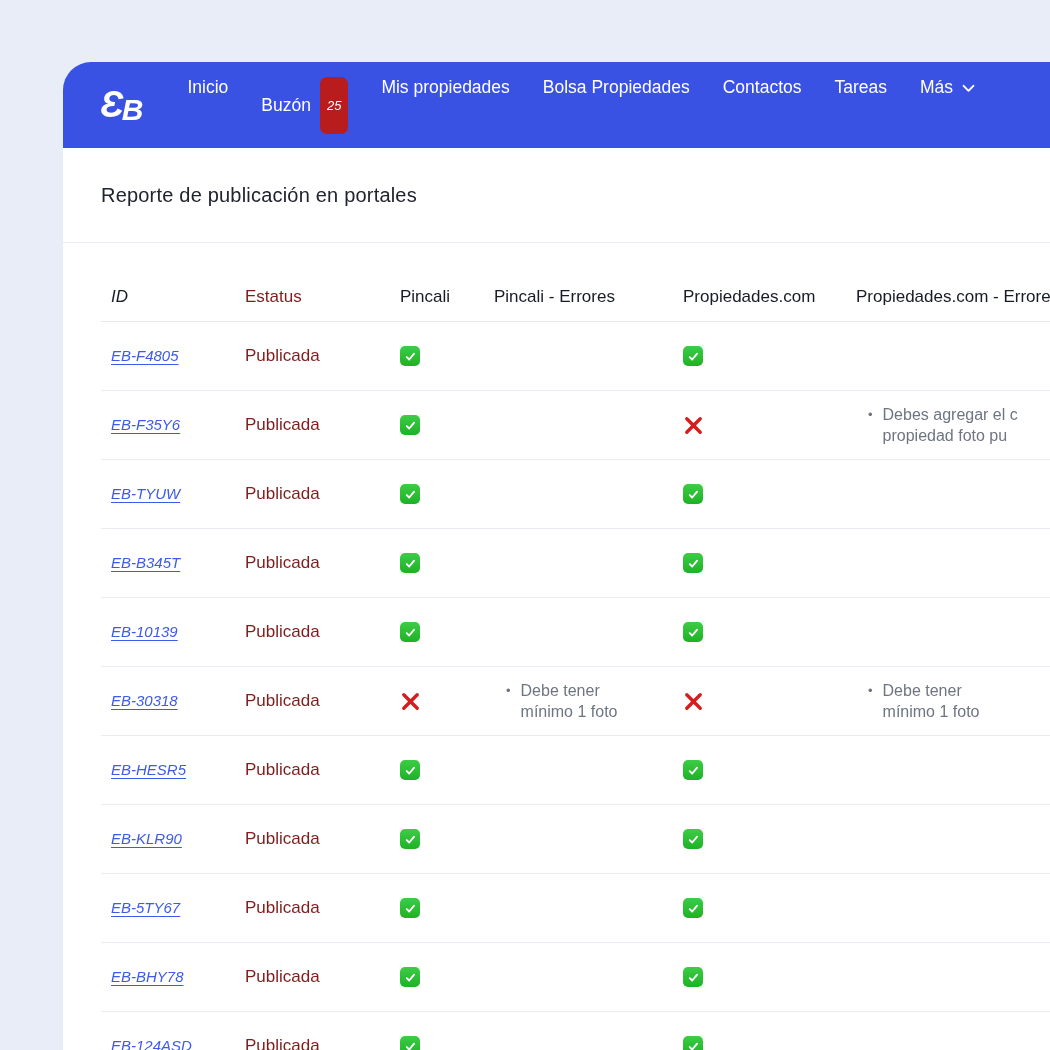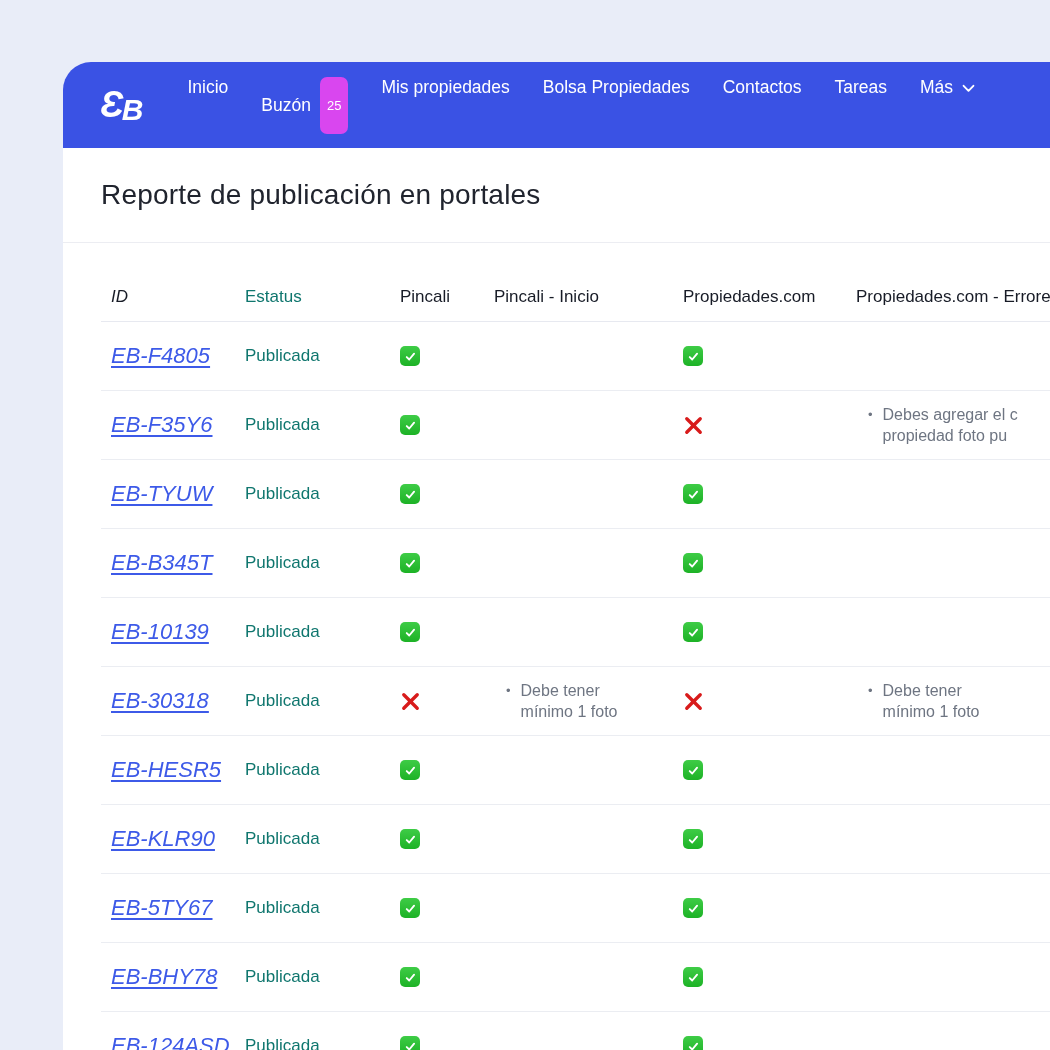--- a/index.html
+++ b/index.html
@@ -24,51 +24,51 @@
     cursor:pointer;
   }
   .logo-e{font-size:37px;}
   .logo-b{font-size:30px;margin-top:9px;}
   .nav-menu{display:flex;align-items:flex-start;gap:33px;}
   .nav-item{
     color:#fff;font-size:17.5px;text-decoration:none;display:flex;
     align-items:center;gap:9px;white-space:nowrap;cursor:pointer;
   }
   .nav-badge{
-    background:#d946ef;color:#fff;font-size:13px;line-height:1;
-    padding:22px 7px;border-radius:7px;
+    background:#b91c1c;color:#fff;font-size:13px;line-height:1;
+    padding:22px 7px;border-radius:7px;font-style:italic;
   }
   .chev{width:13px;height:9px;margin-top:2px;}
   
   .title-section{
     height:95px;border-bottom:1px solid #ECEDF2;display:flex;
     align-items:center;padding-left:38px;box-sizing:border-box;
   }
-  .page-title{font-size:28px;color:#20242E;letter-spacing:.2px;}
+  .page-title{font-size:20px;color:#20242E;letter-spacing:.2px;}
   
   .table{margin-left:38px;width:1110px;}
   .thead,.trow{
     display:grid;
     grid-template-columns:144px 155px 80px 188px 167px 340px;
     box-sizing:border-box;
   }
   .thead{
     height:79px;align-items:end;padding-bottom:14px;
     border-bottom:1px solid #E7E9F0;
     color:#171B26;font-size:17px;
   }
   .trow{height:69px;align-items:center;border-bottom:1px solid #EBEDF2;}
   .c{box-sizing:border-box;}
   .c1{padding-left:10px;font-style:italic;}
   .c3{}
   .c4{padding-left:14px;}
   .c5{padding-left:15px;}
   .c6{padding-left:21px;}
-  .idlink{color:#3D5AE8;font-size:22px;text-decoration:underline;text-underline-offset:3px;cursor:pointer;}
-  .c2{color:#0f766e;font-size:17px;}
+  .idlink{color:#3D5AE8;font-size:15px;text-decoration:underline;text-underline-offset:3px;cursor:pointer;}
+  .c2{color:#7f1d1d;font-size:17px;}
   .ok{
     display:inline-flex;width:20px;height:20px;border-radius:5px;
     background:linear-gradient(180deg,#3ECC46 0%,#1DB226 100%);
     align-items:center;justify-content:center;vertical-align:middle;
   }
   .ok svg{width:15px;height:15px;}
   .cross{width:21px;height:21px;vertical-align:middle;}
   .err{display:flex;padding-left:12px;gap:10px;color:#6E7582;font-size:16px;line-height:21px;}
   .bullet{font-size:13px;line-height:21px;}
   .errline{white-space:nowrap;}
@@ -113,21 +113,21 @@
 
   <div class="title-section">
     <span class="page-title">Reporte de publicación en portales</span>
   </div>
 
   <div class="table">
     <div class="thead">
         <div class="c h c1">ID</div>
         <div class="c h c2">Estatus</div>
         <div class="c h c3">Pincali</div>
-        <div class="c h c4">Pincali - Inicio</div>
+        <div class="c h c4">Pincali - Errores</div>
         <div class="c h c5">Propiedades.com</div>
         <div class="c h c6">Propiedades.com - Errores</div>
       </div>
     <div>
         <div class="trow">
           <div class="c c1"><a class="idlink">EB-F4805</a></div>
           <div class="c c2">Publicada</div>
           <div class="c c3"><span class="ok">
               <svg viewBox="0 0 20 20">
                 <path d="M5 10.8l3.3 3.2 6.5-7.8" fill="none" stroke="#fff" stroke-width="2.5" stroke-linecap="round" stroke-linejoin="round"></path>

